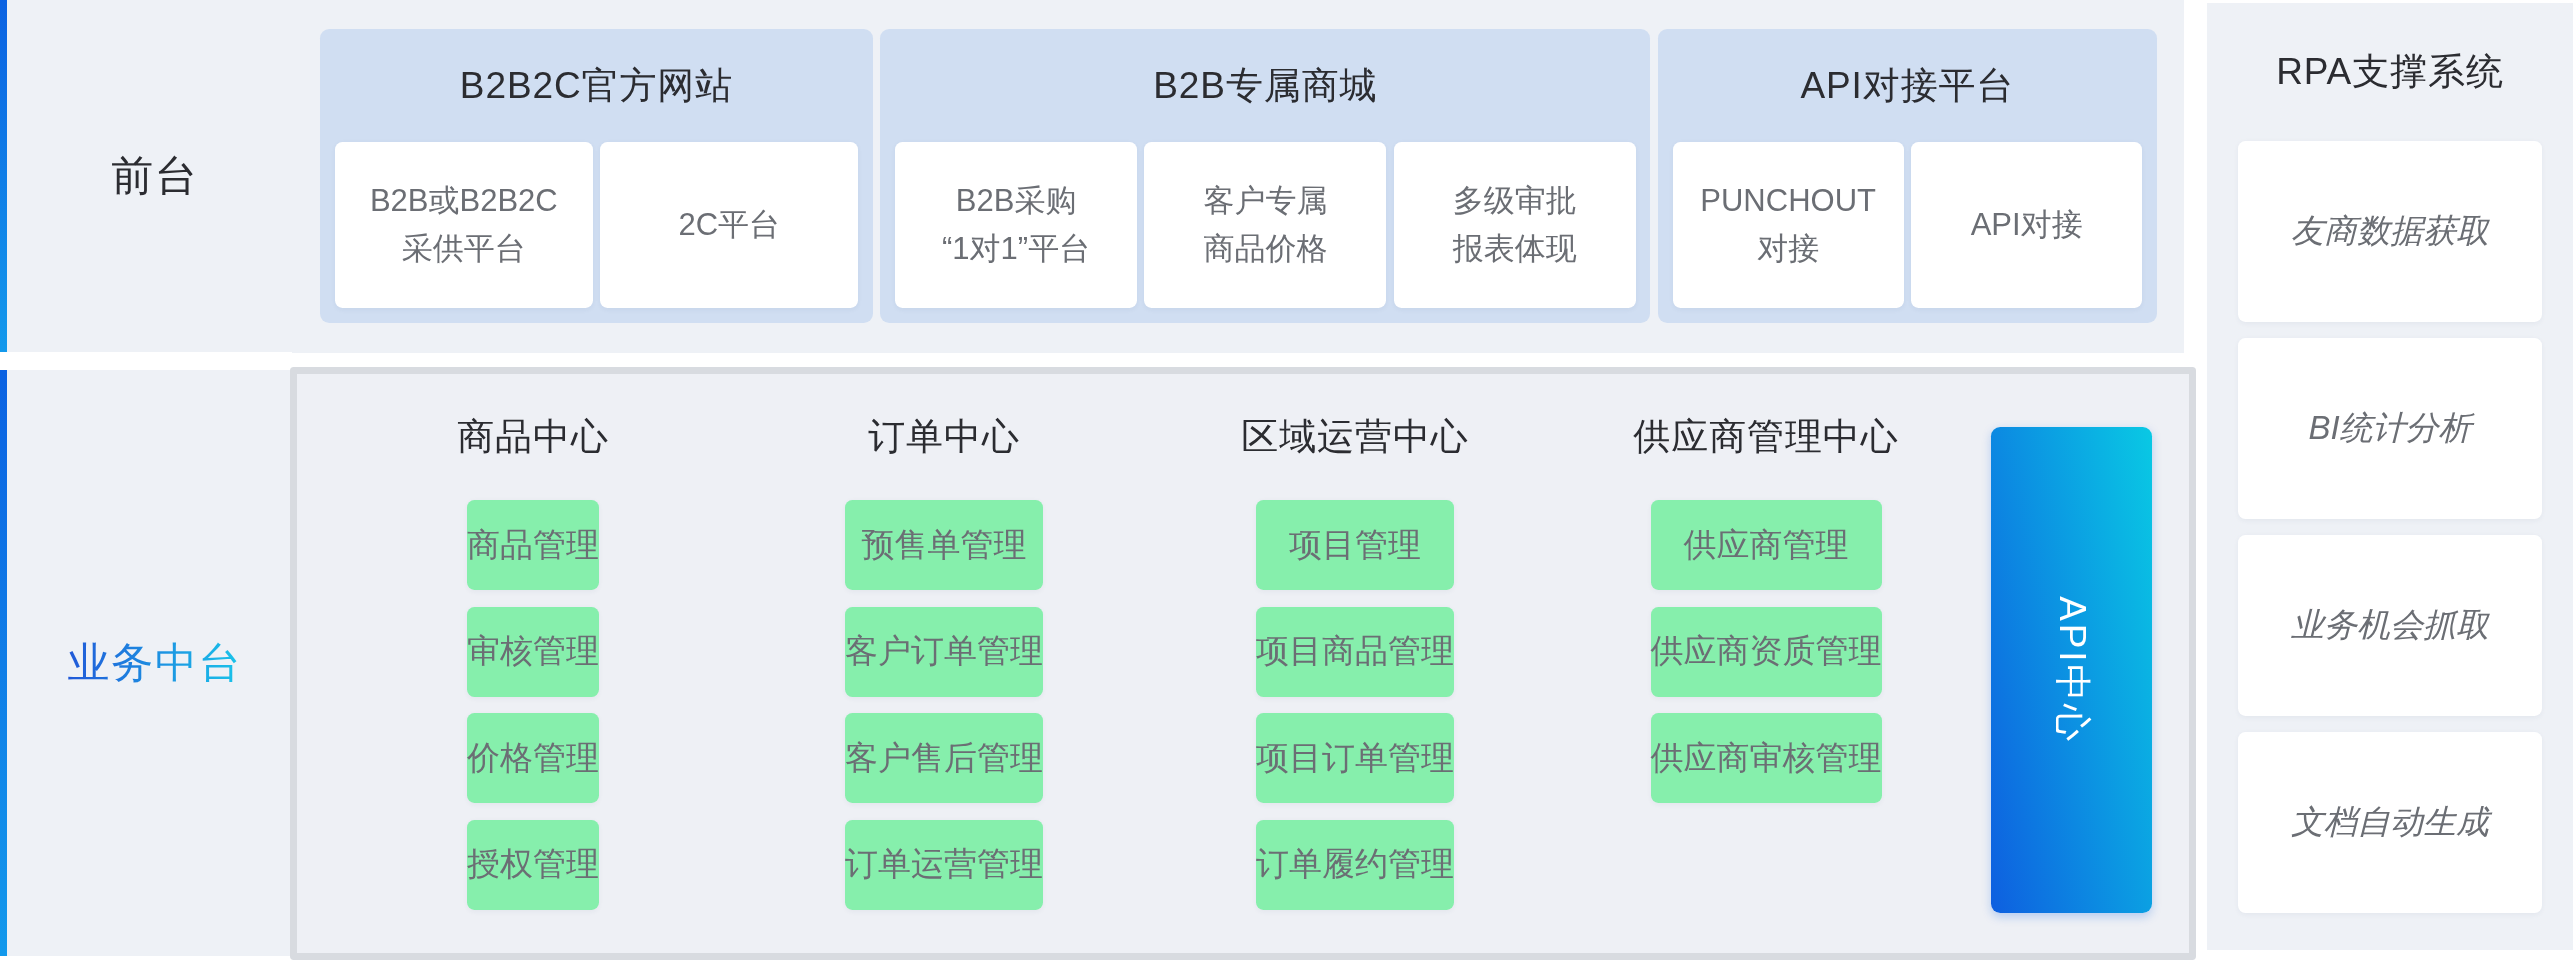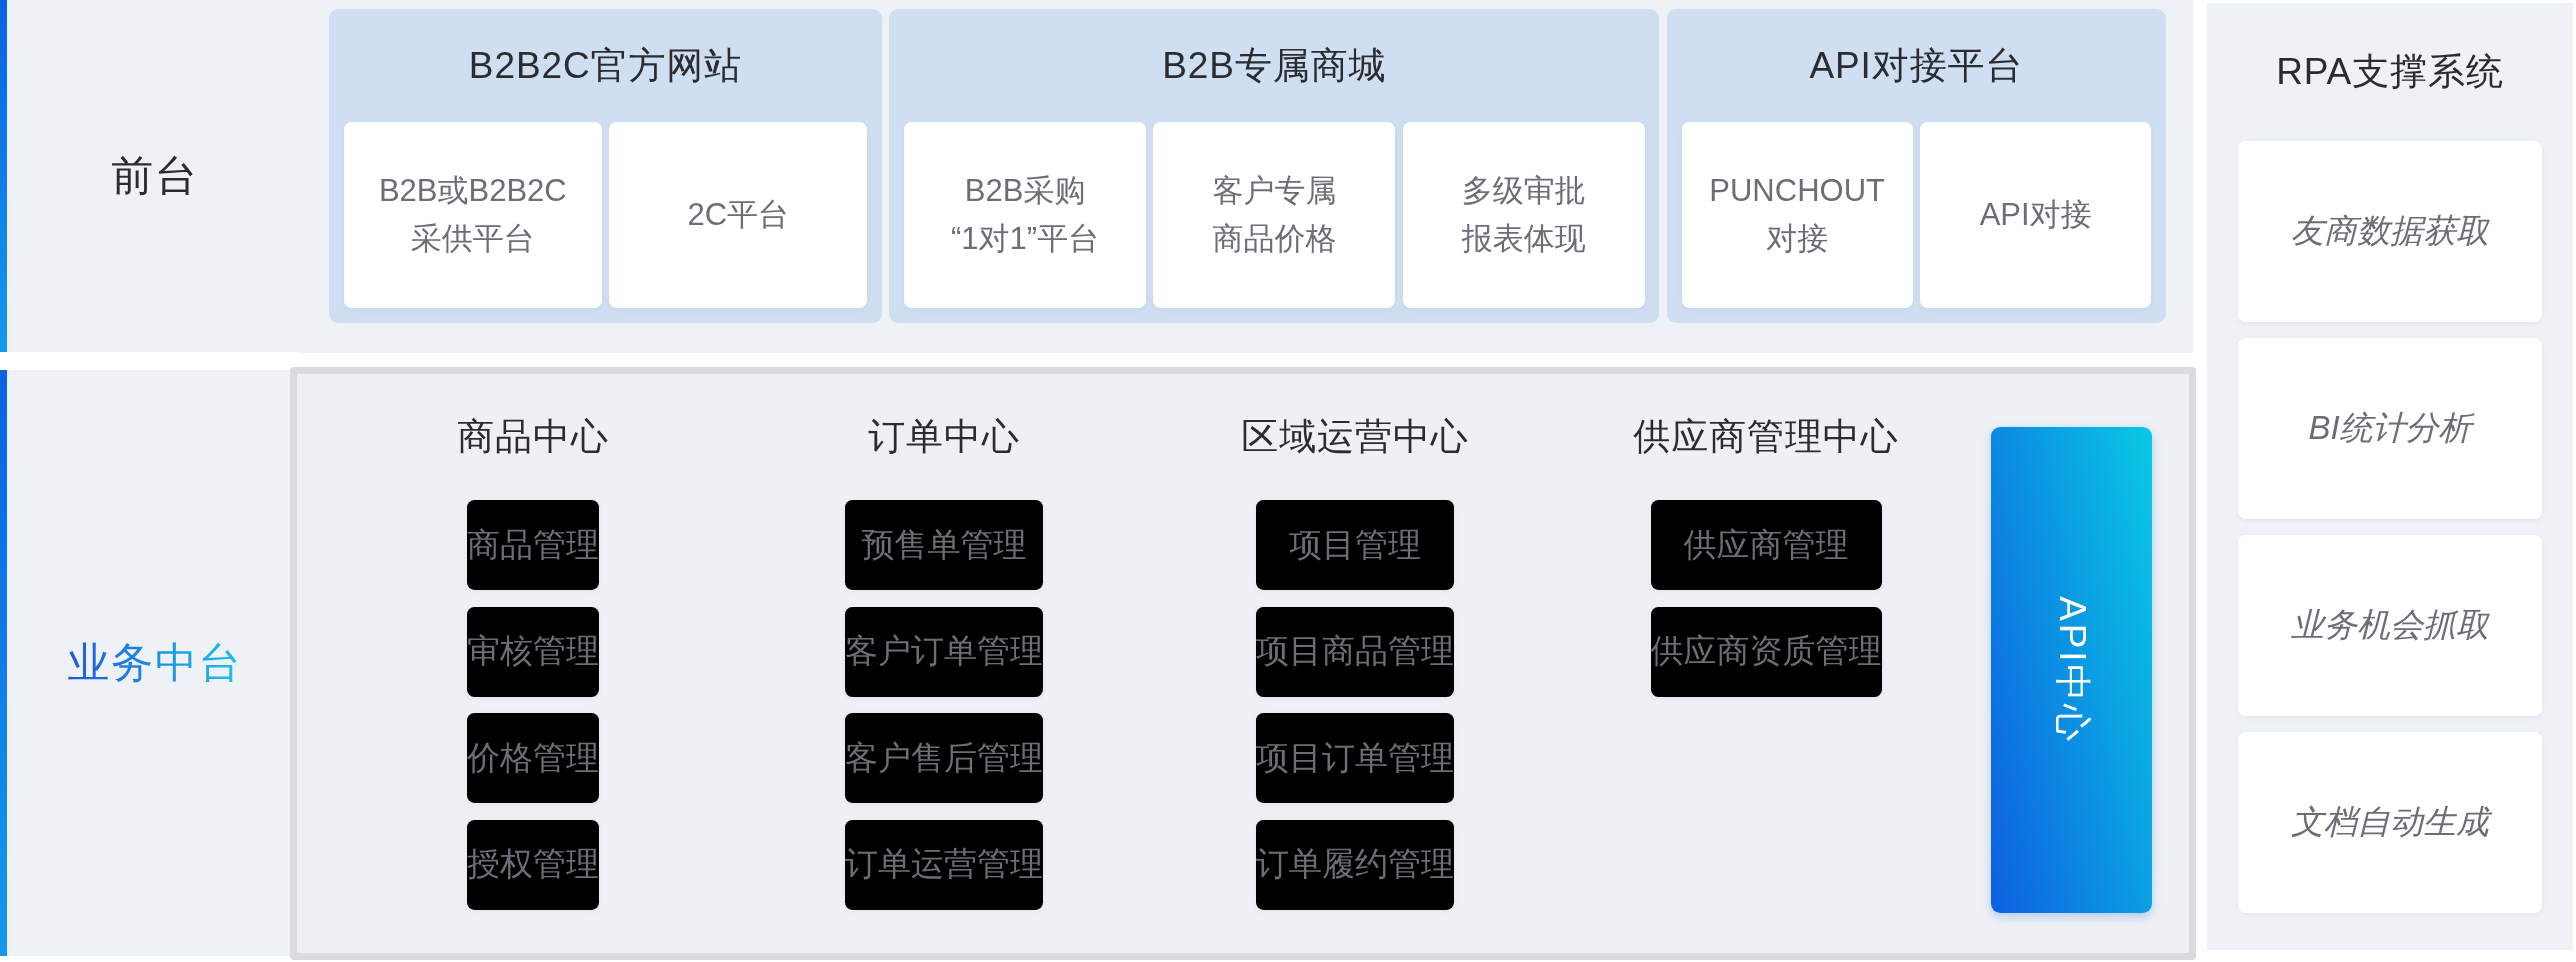--- a/index.html
+++ b/index.html
@@ -19,39 +19,39 @@
   .rail-panel{position:absolute;left:0;width:310px;background:var(--panel-light);
     display:flex;align-items:center;justify-content:center;}
   .rail-front{top:0;height:352px;}
   .rail-mid{top:370px;height:586px;}
   .accent{position:absolute;left:0;top:0;bottom:0;width:6.5px;
     background:linear-gradient(180deg,var(--accent-top),var(--accent-bottom));}
   .rail-label{font-size:42px;color:var(--heading);letter-spacing:1.8px;}
   .rail-label.grad{font-weight:400;background:linear-gradient(90deg,var(--rail-grad-a),var(--rail-grad-b));
     -webkit-background-clip:text;background-clip:text;color:transparent;}
   
-  .top-row{position:absolute;left:301px;top:0;width:1892px;height:353px;background:var(--panel-light);
-    display:flex;gap:7.4px;box-sizing:border-box;padding:9px 27px 30px 28px;}
+  .top-row{position:absolute;left:292px;top:0;width:1892px;height:353px;background:var(--panel-light);
+    display:flex;gap:7.4px;box-sizing:border-box;padding:29px 27px 30px 28px;}
   .blue-panel{background:var(--blue-panel);border-radius:9.2px;display:flex;flex-direction:column;box-sizing:border-box;}
   .bp-0{width:553px;} .bp-1{width:770px;} .bp-2{flex:1;}
   .panel-title{height:113px;display:flex;align-items:center;justify-content:center;
     font-size:37px;color:var(--heading);letter-spacing:0.9px;}
   .panel-items{flex:1;display:flex;gap:7.4px;padding:0 14.8px 14.8px;}
   .item-card{flex:1;background:#ffffff;border-radius:7.4px;display:flex;align-items:center;justify-content:center;
     text-align:center;font-size:31px;line-height:1.55;color:var(--card-text);white-space:pre-line;
     box-shadow:0 1.8px 5.5px rgba(40,60,90,.05);}
   
   .mid-box{position:absolute;left:290px;top:367px;width:1906px;height:593px;box-sizing:border-box;
     background:var(--midbox-bg);border:7.4px solid var(--midbox-border);border-radius:3.7px;
     display:flex;padding-left:50px;}
   .mid-col{width:372px;margin-right:39px;display:flex;flex-direction:column;align-items:center;}
   .col-title{height:126px;display:flex;align-items:center;justify-content:center;
     font-size:37px;color:var(--heading);letter-spacing:0.9px;}
   .col-cards{display:flex;flex-direction:column;gap:16.6px;}
-  .mid-card{height:90px;background:#000000;border-radius:7.4px;display:flex;align-items:center;justify-content:center;
+  .mid-card{height:90px;background:#86efac;border-radius:7.4px;display:flex;align-items:center;justify-content:center;
     font-size:33px;color:var(--card-text);box-shadow:0 1.8px 5.5px rgba(40,60,90,.05);}
   .api-bar{width:161px;height:486px;margin-top:53px;border-radius:9.2px;
     background:linear-gradient(78deg,var(--api-grad-a),var(--api-grad-b));
     display:flex;align-items:center;justify-content:center;box-shadow:0 3.7px 9.2px rgba(16,99,226,.25);}
   .api-label{color:#ffffff;font-size:37px;letter-spacing:2.8px;white-space:nowrap;transform:rotate(90deg);}
   
   .rpa{position:absolute;left:2207px;top:2.8px;width:366px;height:947px;background:var(--panel-light);
     box-sizing:border-box;display:flex;flex-direction:column;padding:0 31px 37px;}
   .rpa-title{height:138px;display:flex;align-items:center;justify-content:center;
     font-size:37px;color:var(--heading);letter-spacing:0.9px;}
@@ -137,20 +137,21 @@
         <div class="mid-card">项目订单管理</div>
         <div class="mid-card">订单履约管理</div>
       </div>
     </div>
 
     <div class="mid-col">
       <div class="col-title">供应商管理中心</div>
       <div class="col-cards">
         <div class="mid-card">供应商管理</div>
         <div class="mid-card">供应商资质管理</div>
+        <div class="mid-card">供应商审核管理</div>
       </div>
     </div>
 
     <div class="api-bar">
       <span class="api-label">API中心</span>
     </div>
 
   </div>
 
   <div class="rpa">

